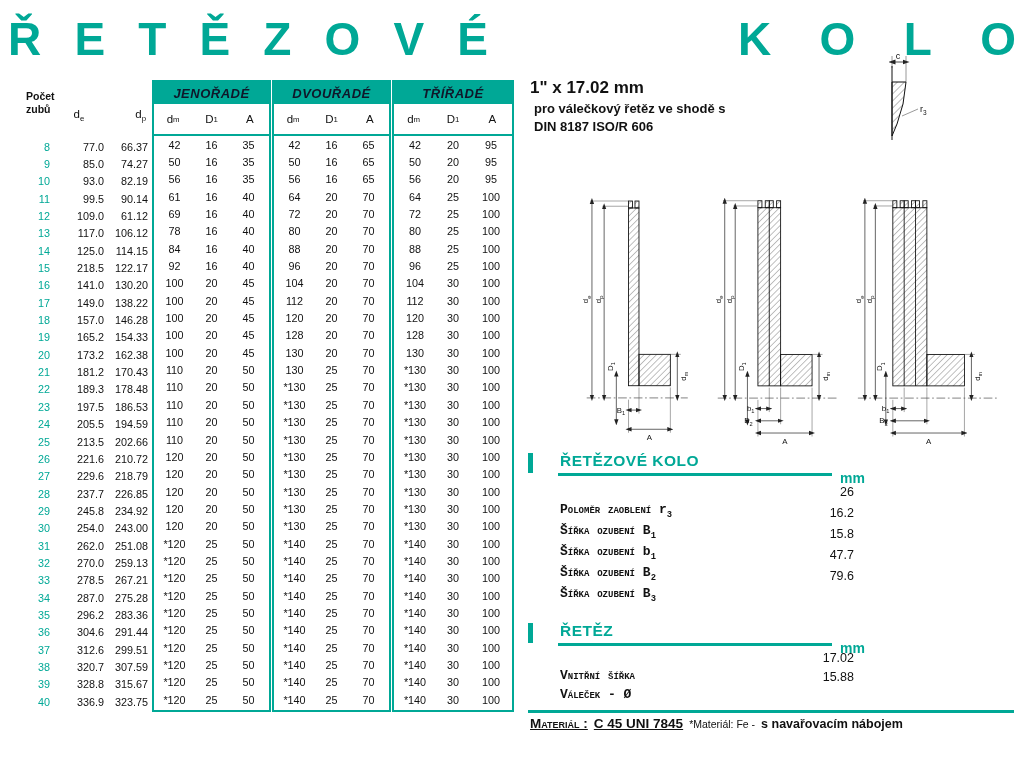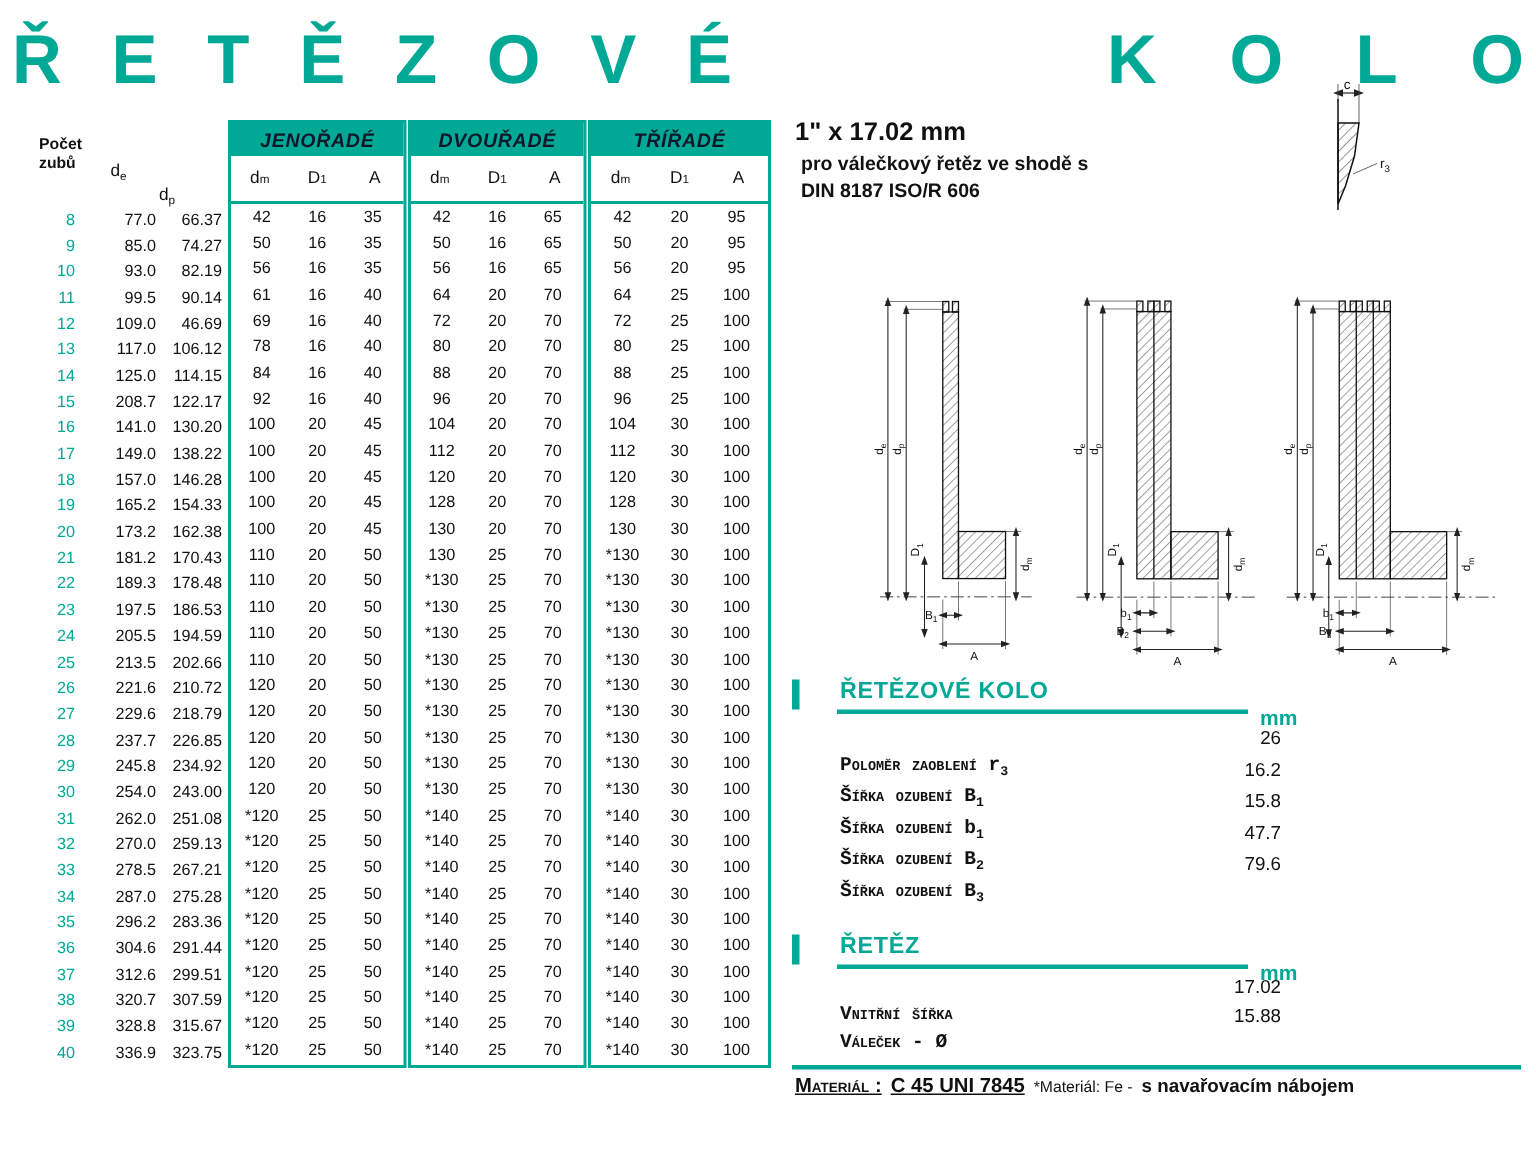--- a/index.html
+++ b/index.html
@@ -9,21 +9,21 @@
   .title-word{position:absolute;display:flex;justify-content:space-between;color:var(--accent);font-weight:bold;font-size:46px;line-height:1;}
   #w1{left:8px;top:16px;width:480px;}
   #w2{left:738px;top:16px;width:278px;}
 
   
   .tablewrap{position:absolute;left:20px;top:80px;width:494px;height:632px;font-size:10.8px;}
   .leftcols{position:absolute;left:0;top:0;width:130px;height:100%;}
   .lefthead{position:relative;height:58px;}
   .pocet{position:absolute;left:6px;top:10px;font-size:10.5px;font-weight:bold;line-height:1.25;}
   .sym-de{position:absolute;left:36px;width:46px;top:28px;text-align:center;font-size:11.5px;}
-  .sym-dp{position:absolute;left:86px;width:40px;top:28px;text-align:left;font-size:11.5px;margin-top:16px;}
+  .sym-dp{position:absolute;left:86px;width:40px;top:28px;text-align:right;font-size:11.5px;}
   .trow{display:flex;height:17.35px;align-items:center;}
   .c-z{width:30px;text-align:right;color:var(--accent);}
   .c-de{width:54px;text-align:right;}
   .c-dp{width:44px;text-align:right;}
   .group{position:absolute;top:0;height:100%;border:2px solid var(--accent);background:#fff;}
   #g0{left:132px;width:119px;}
   #g1{left:252px;width:119px;}
   #g2{left:372px;width:122px;}
   .ghead{height:22px;background:var(--accent);color:#0f172a;font-weight:bold;font-style:italic;font-size:13px;display:flex;align-items:center;justify-content:center;letter-spacing:.5px;}
   .gsub{height:32px;display:flex;border-bottom:2px solid var(--accent);}
@@ -123,35 +123,35 @@
           <span class="c-dp">82.19</span>
         </div>
         <div class="trow">
           <span class="c-z">11</span>
           <span class="c-de">99.5</span>
           <span class="c-dp">90.14</span>
         </div>
         <div class="trow">
           <span class="c-z">12</span>
           <span class="c-de">109.0</span>
-          <span class="c-dp">46.69</span>
+          <span class="c-dp">61.12</span>
         </div>
         <div class="trow">
           <span class="c-z">13</span>
           <span class="c-de">117.0</span>
           <span class="c-dp">106.12</span>
         </div>
         <div class="trow">
           <span class="c-z">14</span>
           <span class="c-de">125.0</span>
           <span class="c-dp">114.15</span>
         </div>
         <div class="trow">
           <span class="c-z">15</span>
-          <span class="c-de">208.7</span>
+          <span class="c-de">218.5</span>
           <span class="c-dp">122.17</span>
         </div>
         <div class="trow">
           <span class="c-z">16</span>
           <span class="c-de">141.0</span>
           <span class="c-dp">130.20</span>
         </div>
         <div class="trow">
           <span class="c-z">17</span>
           <span class="c-de">149.0</span>

